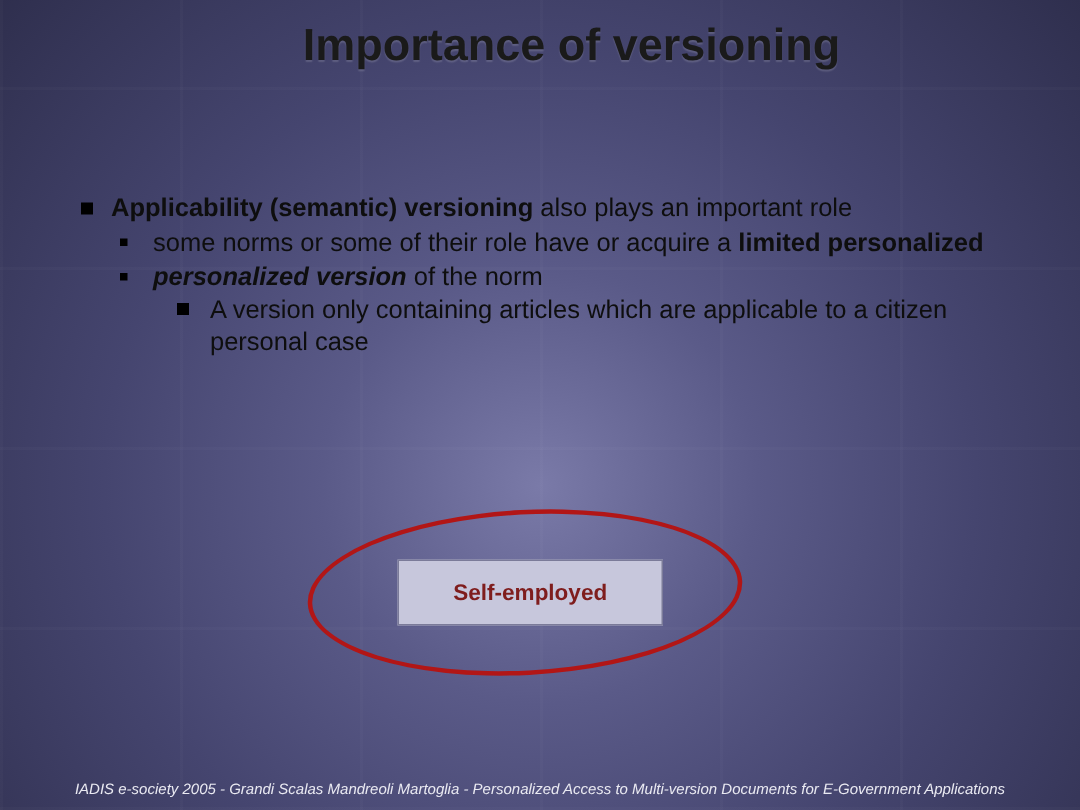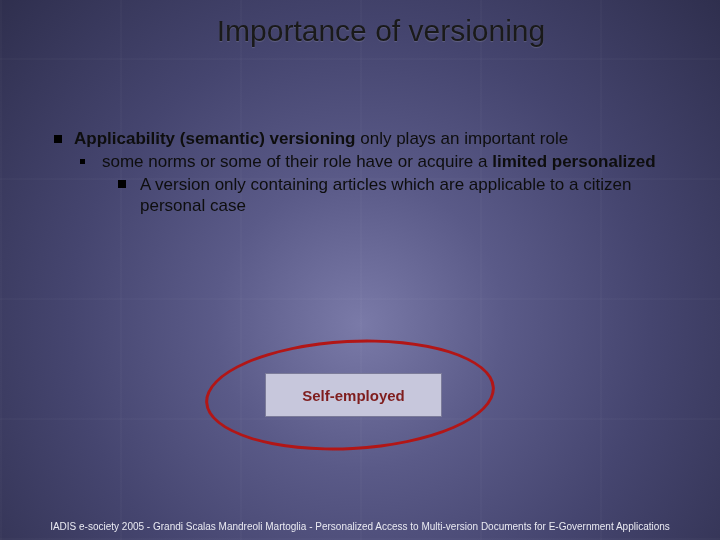--- a/index.html
+++ b/index.html
@@ -29,21 +29,21 @@
     pointer-events: none;
   }
   .title {
     position: absolute;
     top: 14px;
     left: 0;
     right: 0;
     text-align: center;
     font-size: 30px;
     color: #1a1a1a;
-    font-weight: normal;
+    font-weight: bold;
     text-shadow: 0 1px 1px rgba(255,255,255,0.15);
     padding-left: 42px;
   }
   .content {
     position: absolute;
     top: 128px;
     left: 54px;
     right: 40px;
     font-size: 17px;
     color: #0e0e0e;
@@ -127,36 +127,40 @@
     font-weight: bold;
     font-size: 15px;
   }
   .footer {
     position: absolute;
     bottom: 8px;
     left: 0;
     right: 0;
     text-align: center;
     font-size: 10px;
+    font-style: italic;
     color: #eaeaf2;
   }
 </style>
 </head>
 <body>
 
 <div class="slide">
 
   <div class="title">Importance of versioning</div>
 
   <div class="content">
     <div class="l1">
-      <span class="bold">Applicability (semantic) versioning</span><span> only plays an important role</span>
+      <span class="bold">Applicability (semantic) versioning</span><span> also plays an important role</span>
     </div>
     <div class="l2">
       <span>some norms or some of their role have or acquire a </span><span class="bold">limited personalized</span>
+    </div>
+    <div class="l2">
+      <span class="ibold">personalized version</span><span> of the norm</span>
     </div>
     <div class="l3">
       <span>A version only containing articles which are applicable to a citizen personal case</span>
     </div>
   </div>
 
   <div class="callout-wrap">
     <div class="oval"></div>
     <div class="label-box">
       <span>Self-employed</span>

